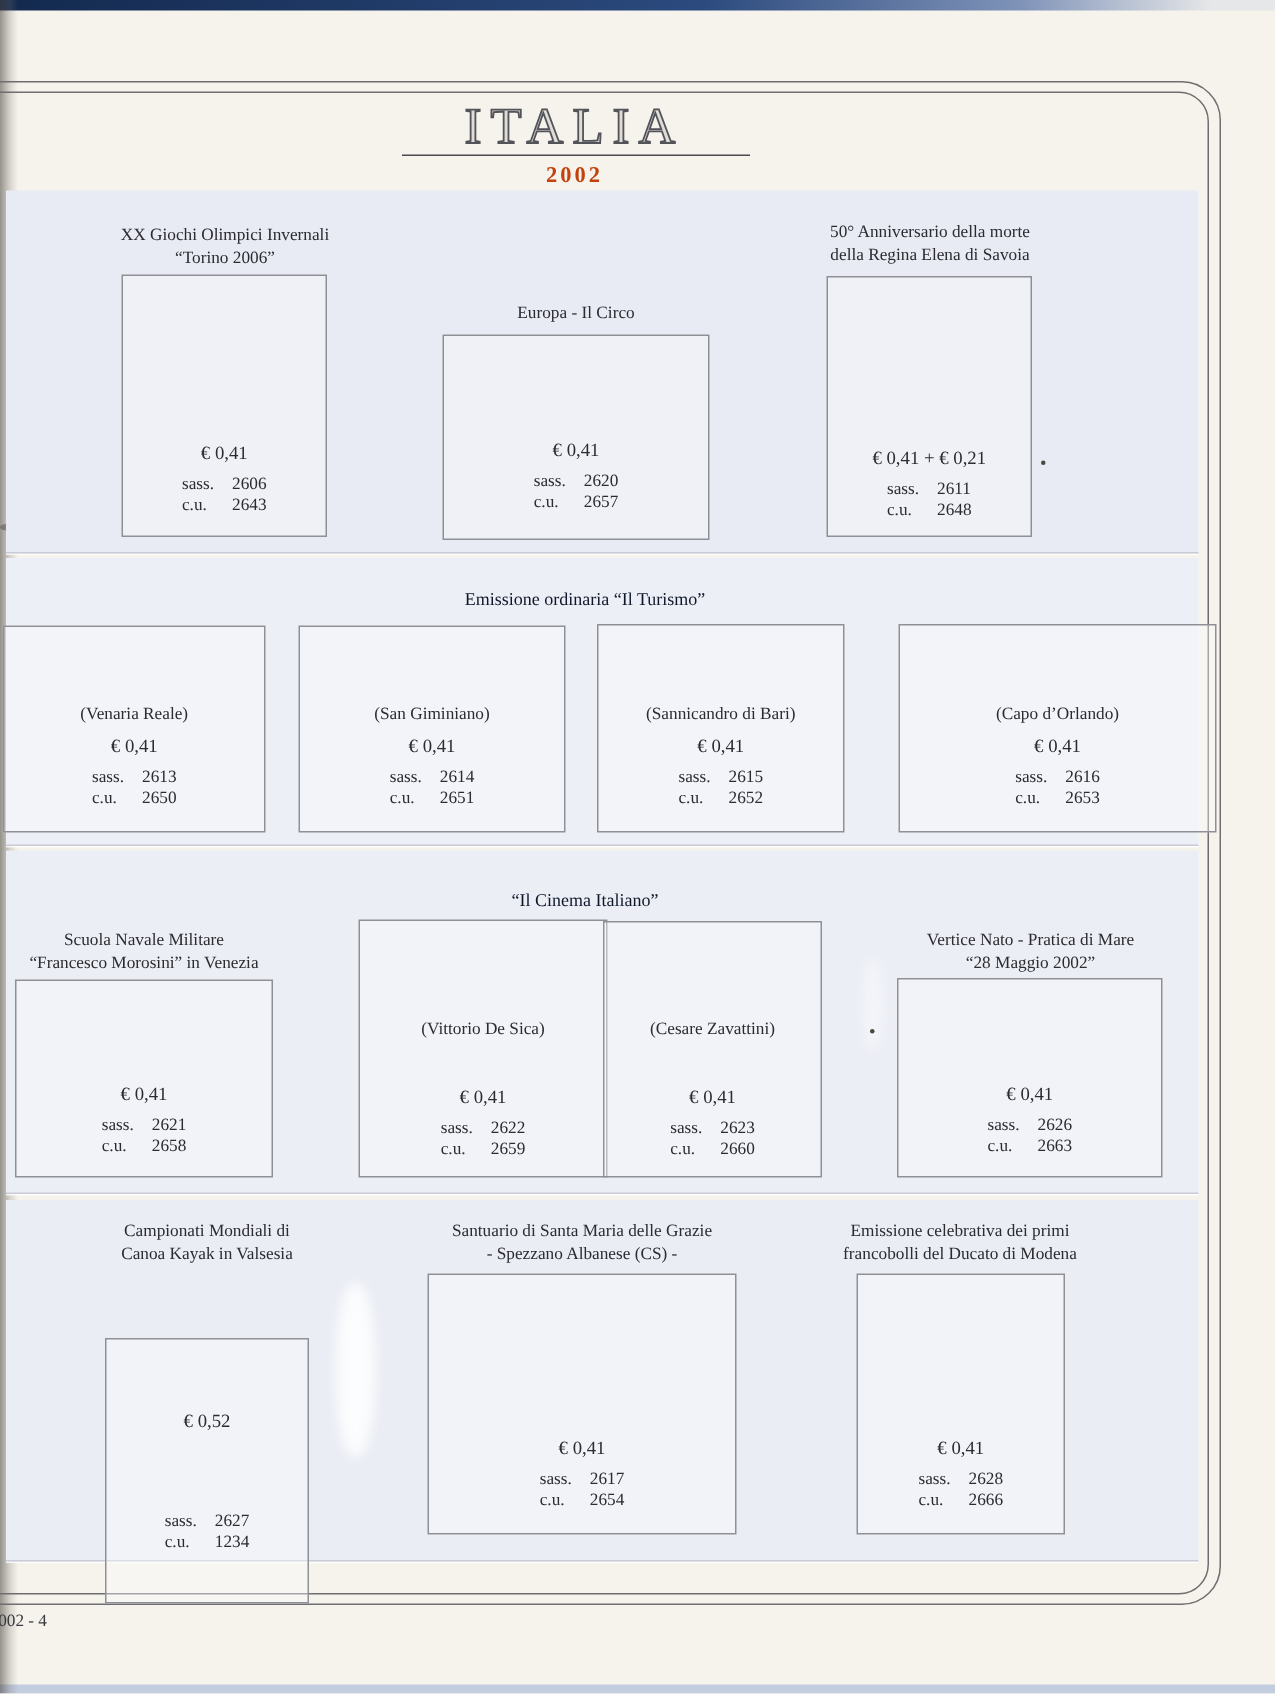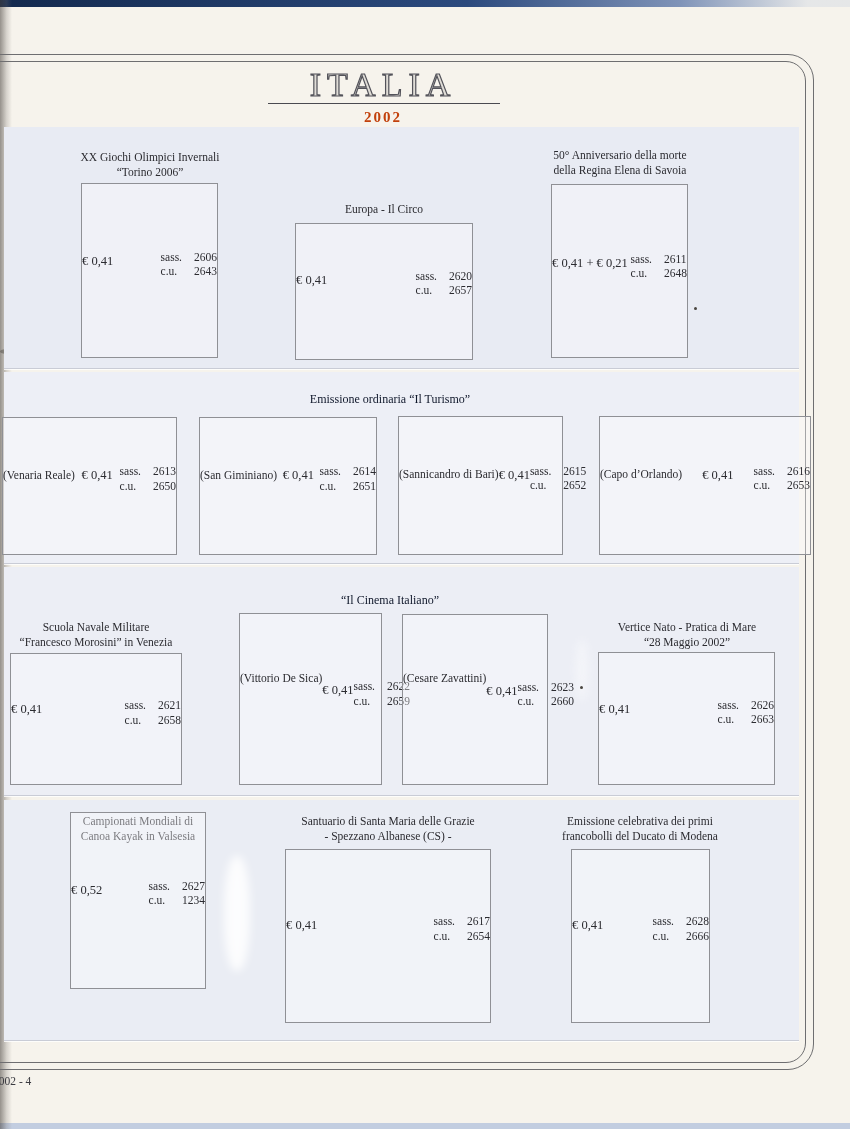--- a/index.html
+++ b/index.html
@@ -37,21 +37,21 @@
   .band2{top:372px;height:191px;background:#edeff6;}
   .band3{top:567px;height:228px;background:#eceef5;}
   .band4{top:800px;height:240px;background:#eaedf4;}
 
   .row-header{position:absolute;transform:translateX(-50%);font-size:12px;color:#0f172a;white-space:nowrap;}
   .caption{position:absolute;transform:translateX(-50%);font-size:11.5px;line-height:1.3;
     text-align:center;white-space:pre-line;color:#2b2b30;}
 
   
   .stamp{position:absolute;border:1px solid #8f9095;background:rgba(252,253,255,.38);
-    display:flex;flex-direction:row;justify-content:space-between;align-items:center;
+    display:flex;flex-direction:column;justify-content:flex-end;align-items:center;
     padding-bottom:13px;box-sizing:border-box;}
   .sname{font-size:11.5px;margin-bottom:8px;white-space:nowrap;}
   .tall .sname{margin-bottom:32px;}
   .price{font-size:12.5px;margin-bottom:6px;white-space:nowrap;}
   .cat{display:grid;grid-template-columns:auto auto;column-gap:12px;row-gap:0;
     font-size:11.5px;line-height:1.22;text-align:left;}
 
   .footer{position:absolute;left:-7px;top:1075px;font-size:11.5px;color:#3a3a40;white-space:nowrap;}
 
   .smudge{position:absolute;background:rgba(255,255,255,.85);filter:blur(4px);border-radius:45%;}
@@ -174,21 +174,21 @@
 <div class="stamp" style="left:10px;top:653px;width:172px;height:132px;">
   <div class="price">€ 0,41</div>
   <div class="cat">
     <span>sass.</span>
       <span>2621</span>
     <span>c.u.</span>
       <span>2658</span>
   </div>
 </div>
 
-<div class="stamp tall" style="left:239px;top:613px;width:143px;height:172px;padding-bottom:11px;">
+<div class="stamp tall" style="left:239px;top:613px;width:166px;height:172px;padding-bottom:11px;">
   <div class="sname">(Vittorio De Sica)</div>
   <div class="price">€ 0,41</div>
   <div class="cat">
     <span>sass.</span>
       <span>2622</span>
     <span>c.u.</span>
       <span>2659</span>
   </div>
 </div>
 
@@ -214,21 +214,21 @@
   </div>
 </div>
 
 <div class="caption" style="left:138px;top:814px;">Campionati Mondiali di
 Canoa Kayak in Valsesia</div>
 <div class="caption" style="left:388px;top:814px;">Santuario di Santa Maria delle Grazie
 - Spezzano Albanese (CS) -</div>
 <div class="caption" style="left:640px;top:814px;">Emissione celebrativa dei primi
 francobolli del Ducato di Modena</div>
 
-<div class="stamp" style="left:70px;top:812px;width:136px;height:177px;padding-bottom:15px;">
+<div class="stamp" style="left:70px;top:892px;width:136px;height:177px;padding-bottom:33px;gap:46px;">
   <div class="price">€ 0,52</div>
   <div class="cat">
     <span>sass.</span>
       <span>2627</span>
     <span>c.u.</span>
       <span>1234</span>
   </div>
 </div>
 
 <div class="stamp" style="left:285px;top:849px;width:206px;height:174px;padding-bottom:15px;">

